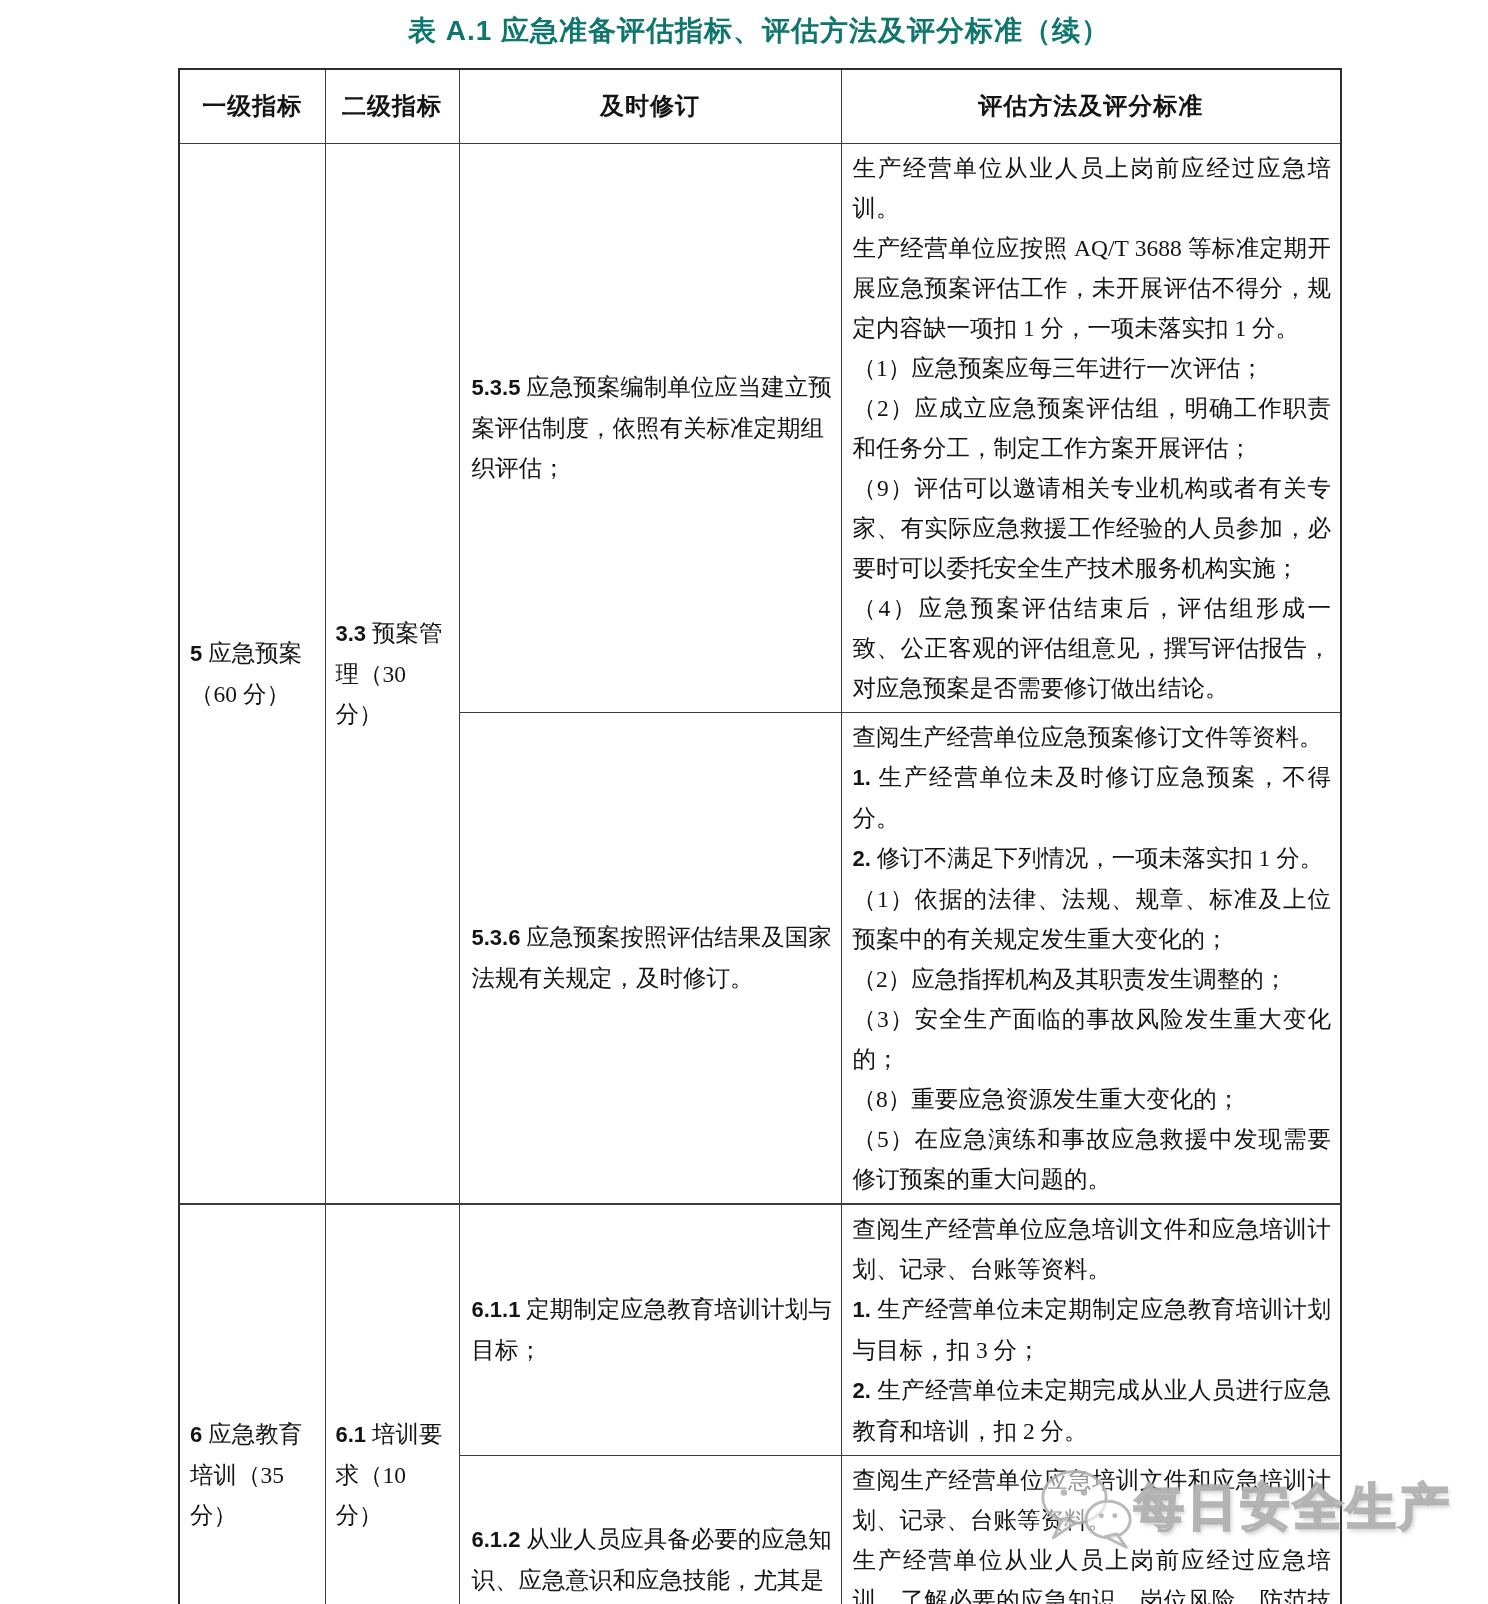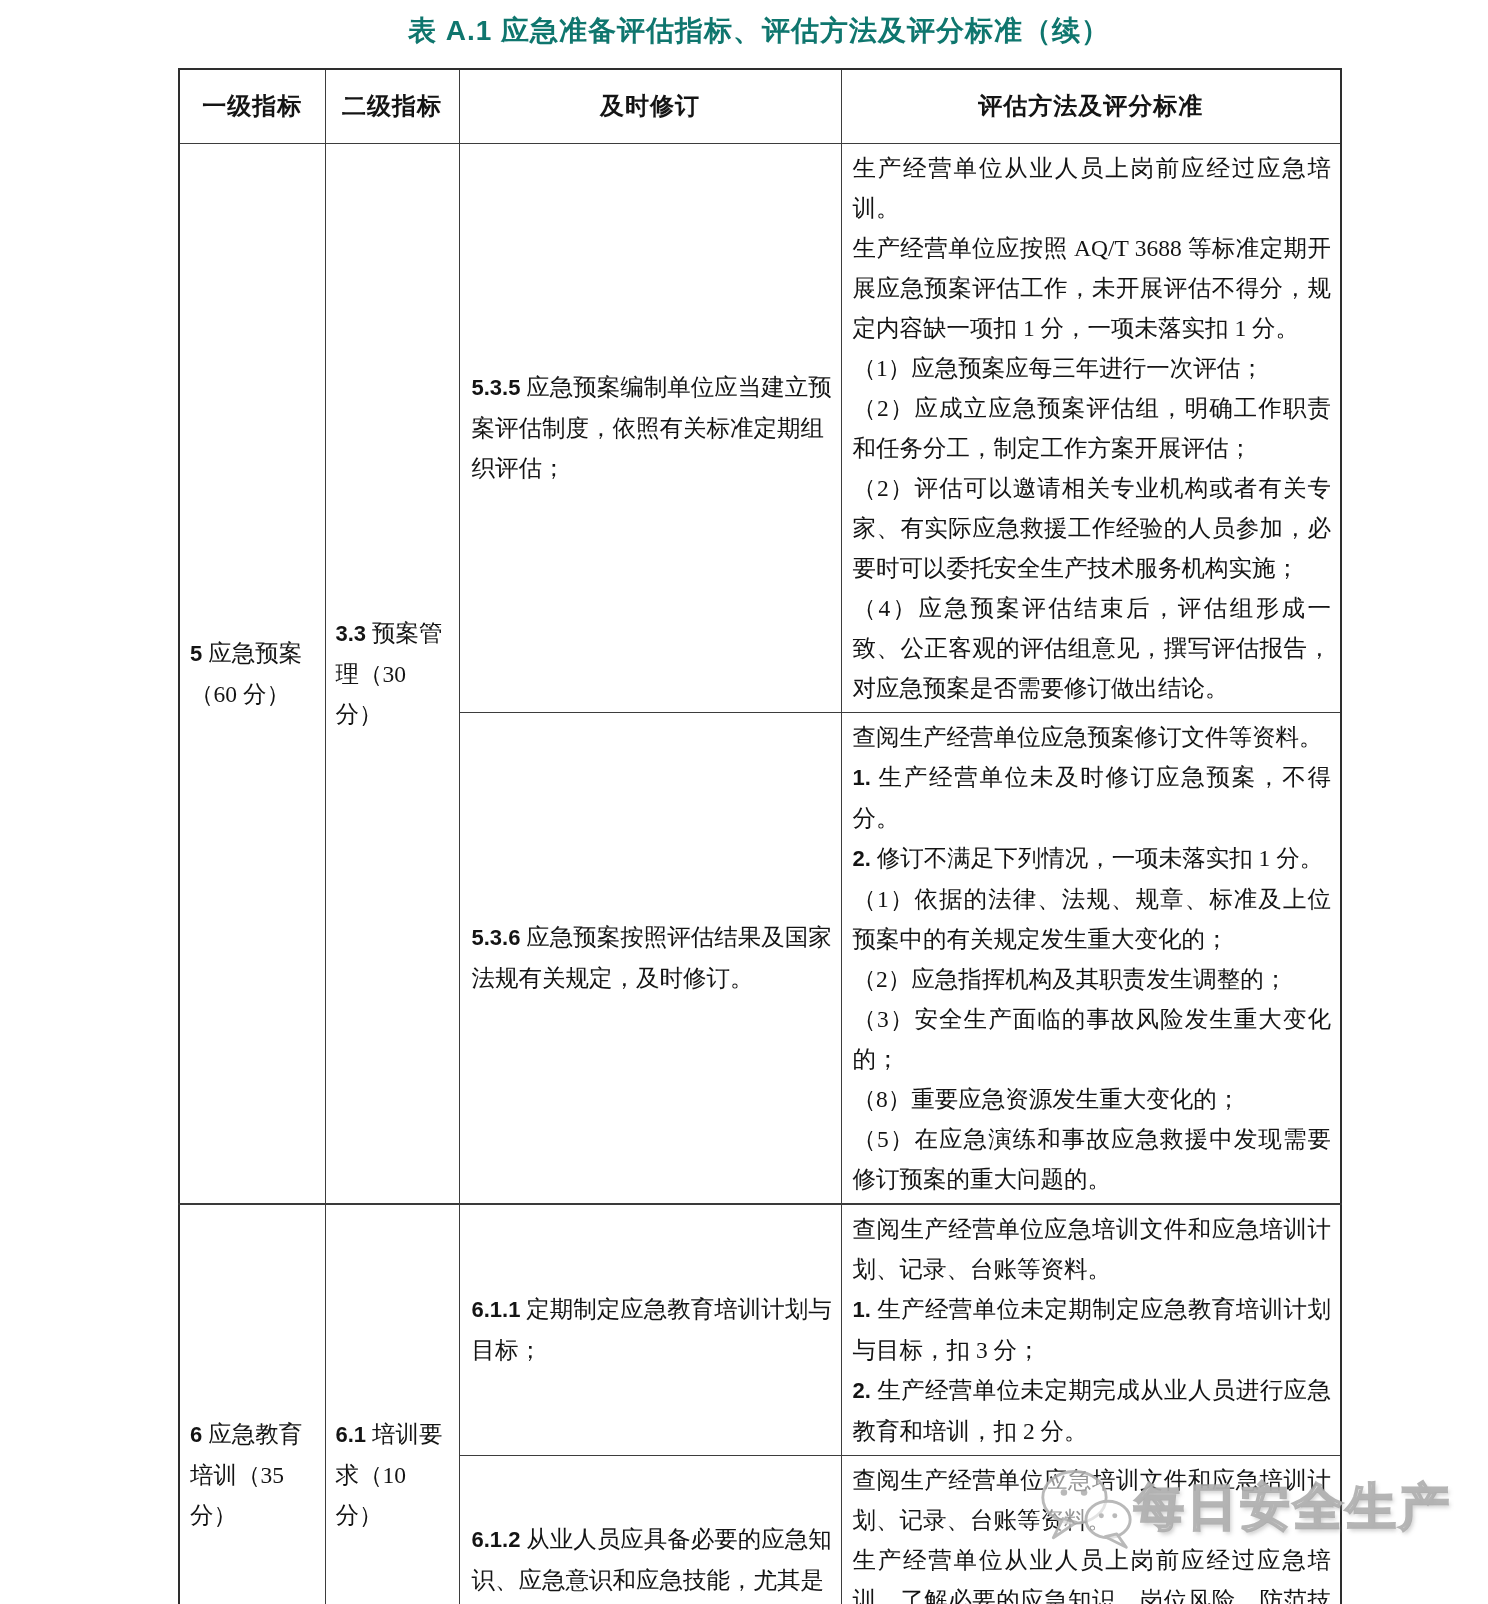--- a/index.html
+++ b/index.html
@@ -87,21 +87,21 @@
         <td class="td-l1" rowspan="2"><span class="num">5</span> 应急预案（60 分）</td>
         <td class="td-l2" rowspan="2"><span class="num">3.3</span> 预案管理（30 分）</td>
         <td class="td-l3">
           <div class="para"><span class="num">5.3.5</span> 应急预案编制单位应当建立预案评估制度，依照有关标准定期组织评估；</div>
         </td>
         <td class="td-m">
           <div class="para">生产经营单位从业人员上岗前应经过应急培训。</div>
           <div class="para">生产经营单位应按照 AQ/T 3688 等标准定期开展应急预案评估工作，未开展评估不得分，规定内容缺一项扣 1 分，一项未落实扣 1 分。</div>
           <div class="para">（1）应急预案应每三年进行一次评估；</div>
           <div class="para">（2）应成立应急预案评估组，明确工作职责和任务分工，制定工作方案开展评估；</div>
-          <div class="para">（2）评估可以邀请相关专业机构或者有关专家、有实际应急救援工作经验的人员参加，必要时可以委托安全生产技术服务机构实施；</div>
+          <div class="para">（9）评估可以邀请相关专业机构或者有关专家、有实际应急救援工作经验的人员参加，必要时可以委托安全生产技术服务机构实施；</div>
           <div class="para">（4）应急预案评估结束后，评估组形成一致、公正客观的评估组意见，撰写评估报告，对应急预案是否需要修订做出结论。</div>
         </td>
       </tr>
       <tr style="height: 437px;">
         <td class="td-l3">
           <div class="para"><span class="num">5.3.6</span> 应急预案按照评估结果及国家法规有关规定，及时修订。</div>
         </td>
         <td class="td-m">
           <div class="para">查阅生产经营单位应急预案修订文件等资料。</div>
           <div class="para"><span class="num">1.</span> 生产经营单位未及时修订应急预案，不得分。</div>

